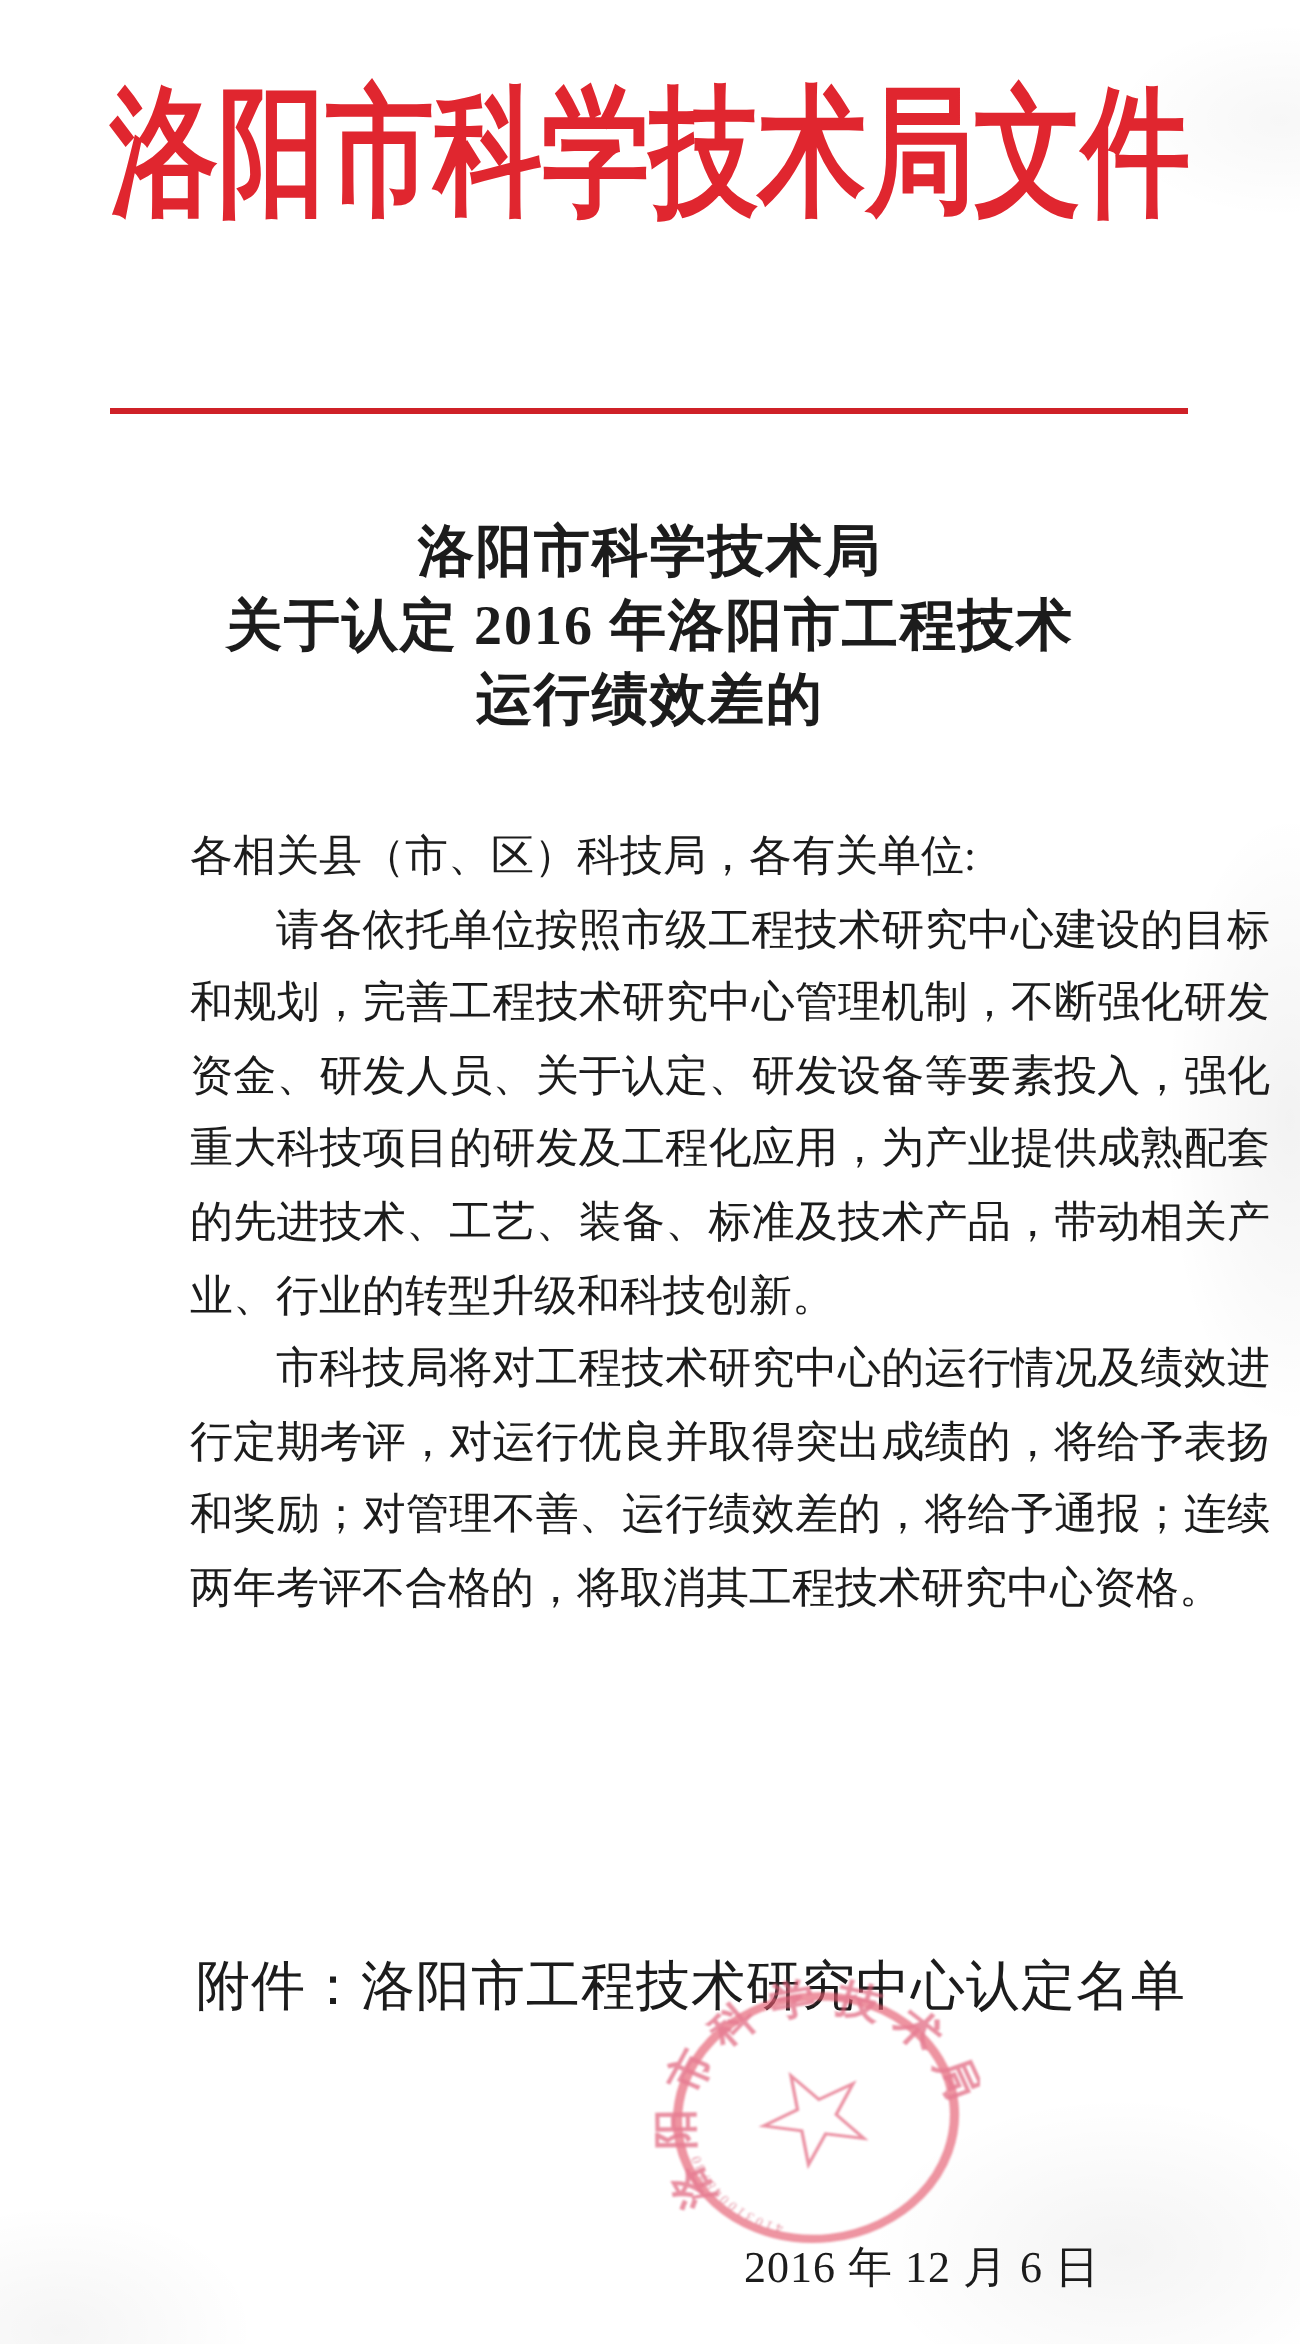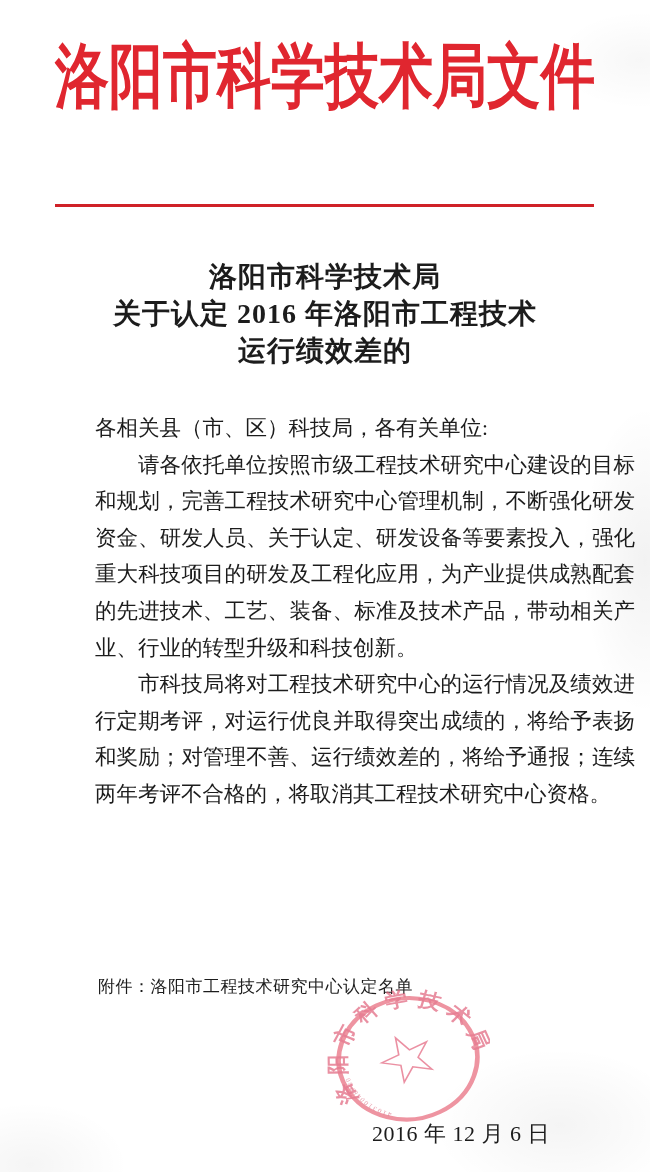--- a/index.html
+++ b/index.html
@@ -49,21 +49,21 @@
     width:540px;
     font-size:21.5px;
     line-height:36.6px;
     text-align:justify;
     margin-left:40px;
   }
   .salutation { margin:0; }
   .para { margin:0; text-indent:2em; }
   .attachment {
     position:absolute; top:975px; left:98px;
-    font-size:17px;
+    font-size:27px;
     letter-spacing:0.5px;
   }
   .seal {
     position:absolute; left:326px; top:984px;
     width:164px; height:146px;
     opacity:0.82;
     filter:blur(0.4px);
   }
   .doc-date {
     position:absolute; top:1119px; left:372px;

